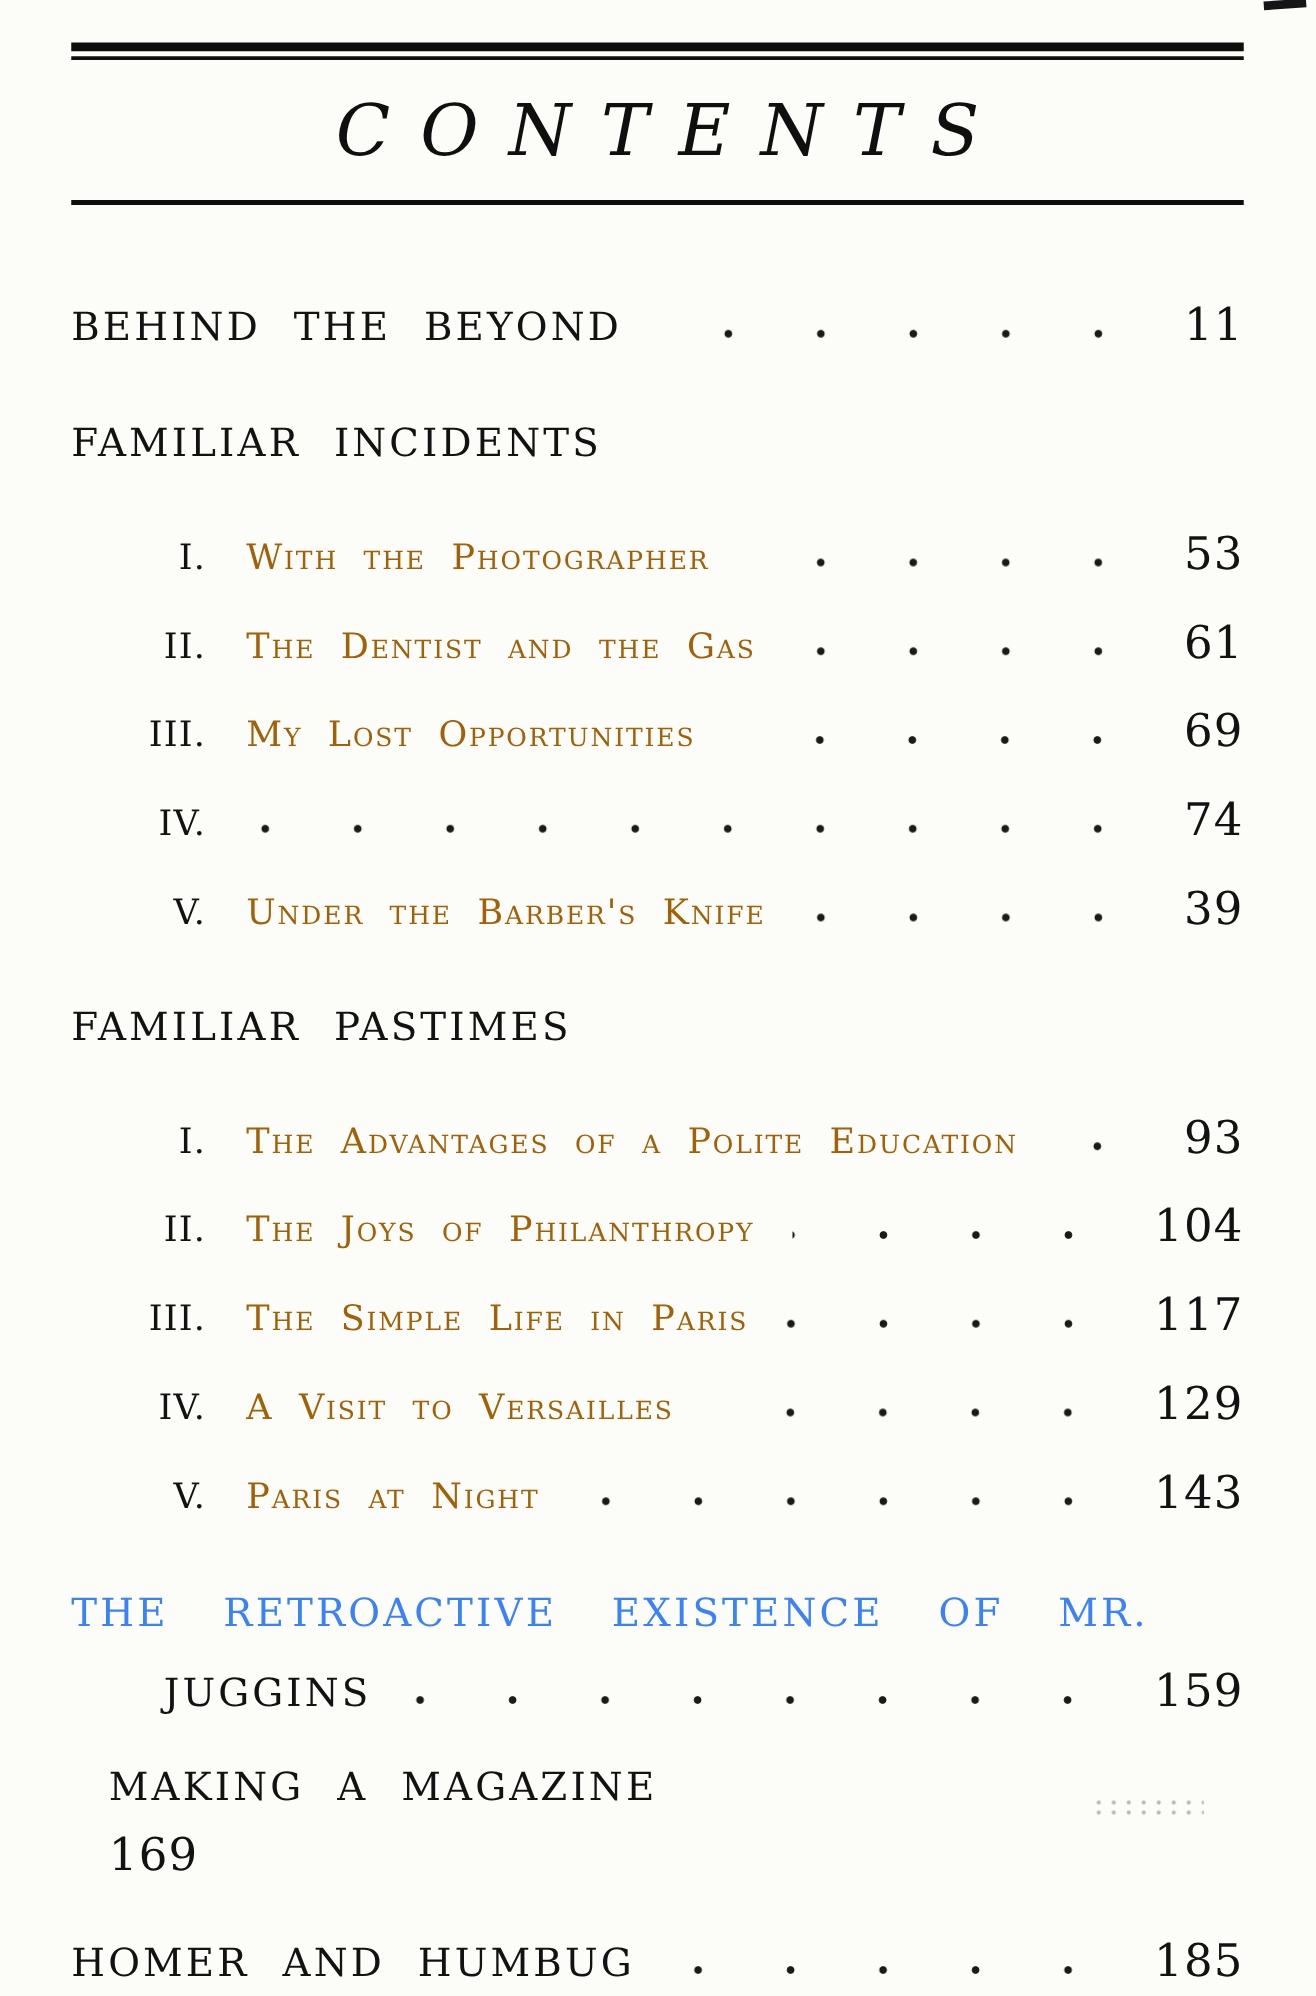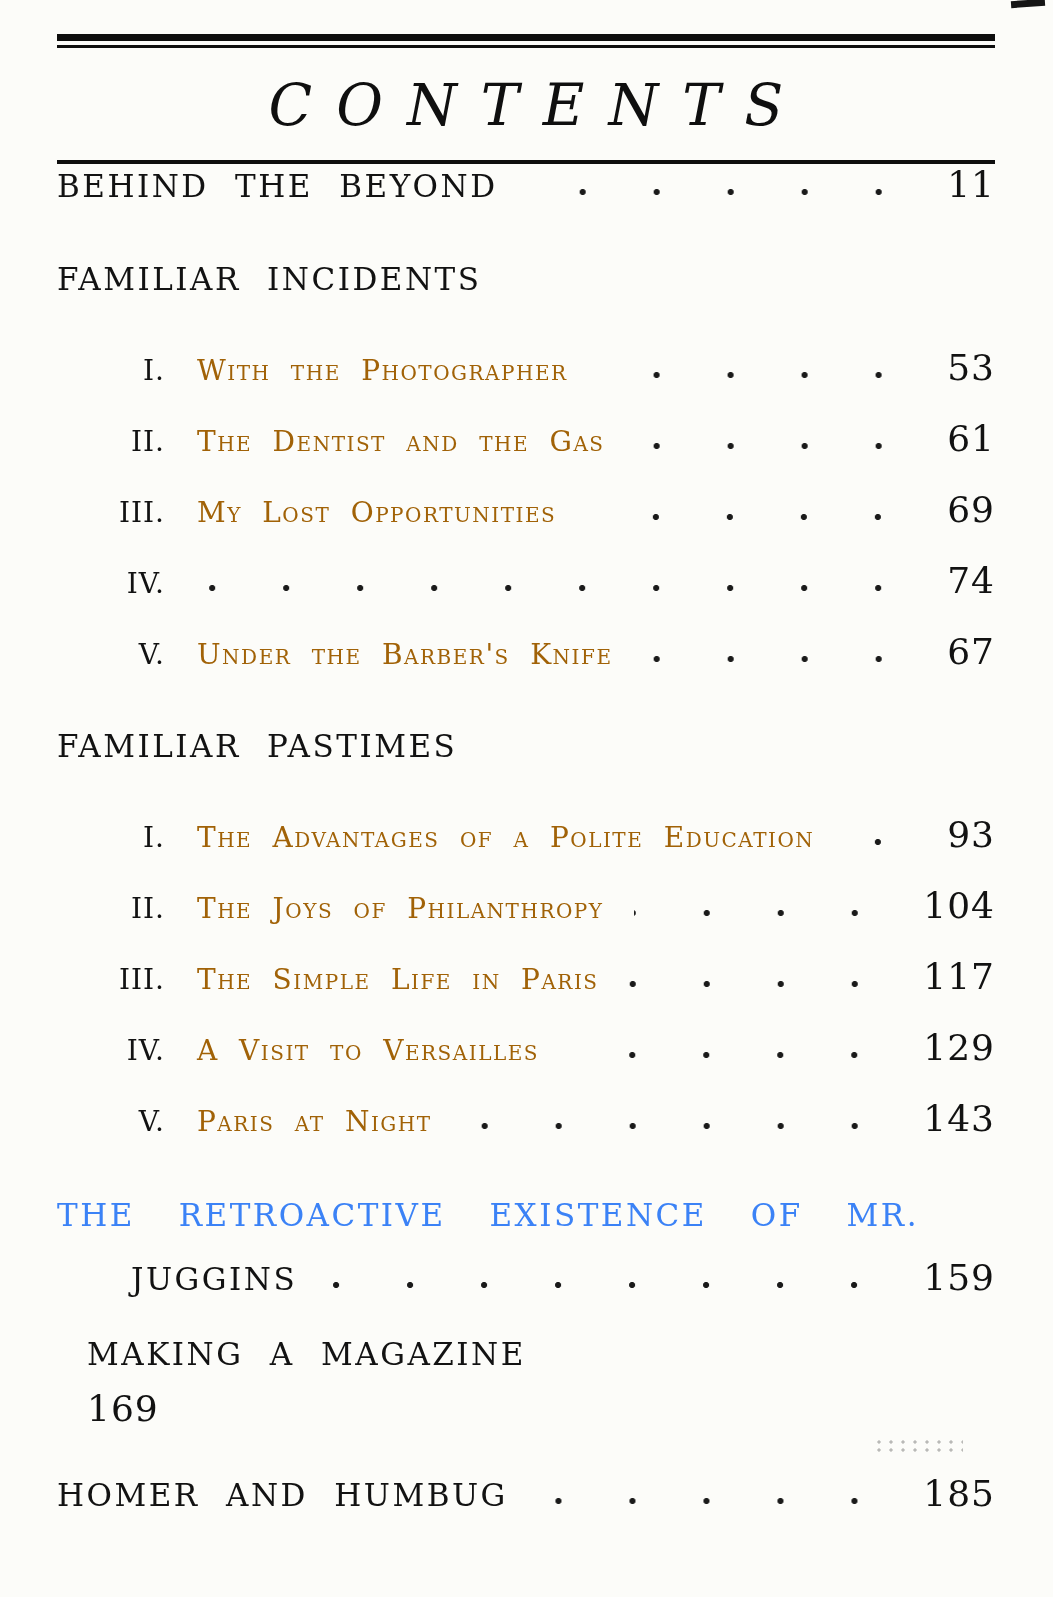--- a/index.html
+++ b/index.html
@@ -53,21 +53,21 @@
     white-space: nowrap;
     color: #121212;
   }
   .pagenum {
     font-size: 36px;
     letter-spacing: 1px;
     color: #121212;
     flex: 0 0 auto;
   }
 
-  .entry-top { }
+  .entry-top { margin-top: 76px; }
 
   .section-heading { margin-top: 56px; }
 
   .items { }
   .item { margin-top: 30px; }
   .item.first { margin-top: 50px; }
 
   .item .num {
     flex: 0 0 108px;
     text-align: right;
@@ -158,21 +158,21 @@
     </div>
     <div class="row item">
       <span class="num">IV.</span>
       <span class="leader"></span>
       <span class="pagenum">74</span>
     </div>
     <div class="row item">
       <span class="num">V.</span>
       <span class="label">Under the Barber's Knife</span>
       <span class="leader"></span>
-      <span class="pagenum">67</span>
+      <span class="pagenum">39</span>
     </div>
   </div>
 
   <div class="section-heading">
     <span class="main-label">FAMILIAR PASTIMES</span>
   </div>
 
   <div class="items">
     <div class="row item first">
       <span class="num">I.</span>

